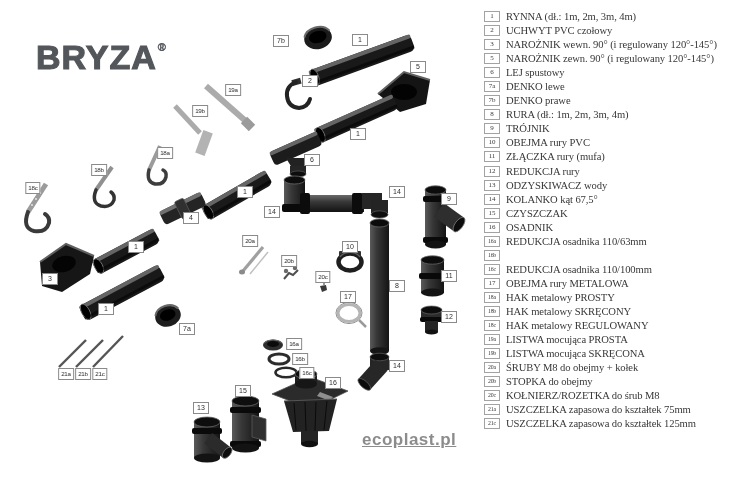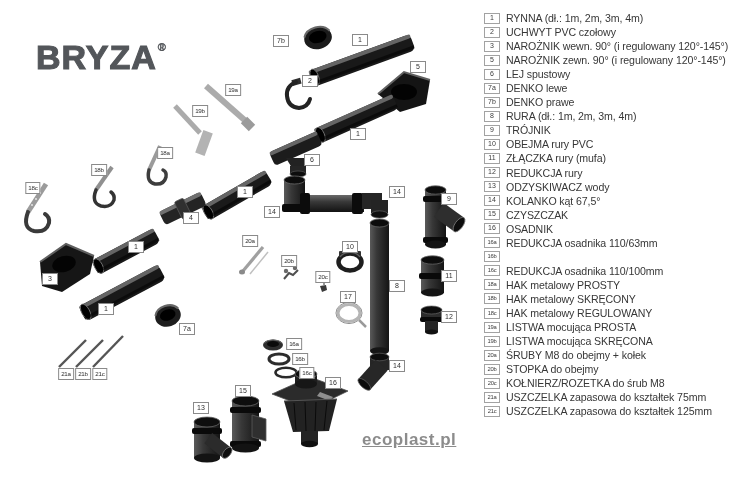--- a/index.html
+++ b/index.html
@@ -8,21 +8,21 @@
   
   .logo{position:absolute;left:36px;top:40px;color:#53565a;font-weight:bold;
         font-size:34px;letter-spacing:1px;line-height:1;white-space:nowrap;
         -webkit-text-stroke:1.1px #53565a;}
   .logo sup{font-size:11px;-webkit-text-stroke:0.4px #53565a;vertical-align:18px;margin-left:1px;}
   
   .watermark{position:absolute;left:362px;top:430px;color:#8c8c8c;font-weight:bold;
              font-size:17px;letter-spacing:0.5px;text-decoration:underline;}
   
   .legend{position:absolute;left:484px;top:11px;width:266px;}
-  .lrow{height:14.06px;display:flex;align-items:center;}
+  .lrow{height:14.06px;display:flex;align-items:flex-start;font-family:Liberation Serif, serif;}
   .lnum{flex:0 0 auto;display:inline-block;min-width:12px;padding:0 1px;height:9px;
         line-height:8.5px;text-align:center;border:1px solid #a2a2a2;background:#fff;
         color:#3a3a3a;font-size:7px;margin-right:6px;}
   .lnum.small{font-size:5.8px;letter-spacing:-0.2px;}
   .ltext{font-size:10.6px;color:#373737;white-space:nowrap;letter-spacing:-0.1px;}
   
   .tags{position:absolute;left:0;top:0;width:480px;height:477px;pointer-events:none;}
   .tag{position:absolute;transform:translate(-50%,-50%);background:#fff;border:1px solid #8a8a8a;
        color:#2e2e2e;font-size:7px;line-height:8px;padding:1px 3px;min-width:8px;text-align:center;}
   .tag.small{font-size:6.2px;letter-spacing:-0.2px;padding:1px 2px;}
@@ -383,20 +383,24 @@
         <span class="ltext">REDUKCJA osadnika 110/63mm</span>
       </div>
       <div class="lrow">
         <span class="lnum small">16b</span>
       </div>
       <div class="lrow">
         <span class="lnum small">16c</span>
         <span class="ltext">REDUKCJA osadnika 110/100mm</span>
       </div>
       <div class="lrow">
+        <span class="lnum">17</span>
+        <span class="ltext">OBEJMA rury METALOWA</span>
+      </div>
+      <div class="lrow">
         <span class="lnum small">18a</span>
         <span class="ltext">HAK metalowy PROSTY</span>
       </div>
       <div class="lrow">
         <span class="lnum small">18b</span>
         <span class="ltext">HAK metalowy SKRĘCONY</span>
       </div>
       <div class="lrow">
         <span class="lnum small">18c</span>
         <span class="ltext">HAK metalowy REGULOWANY</span>

